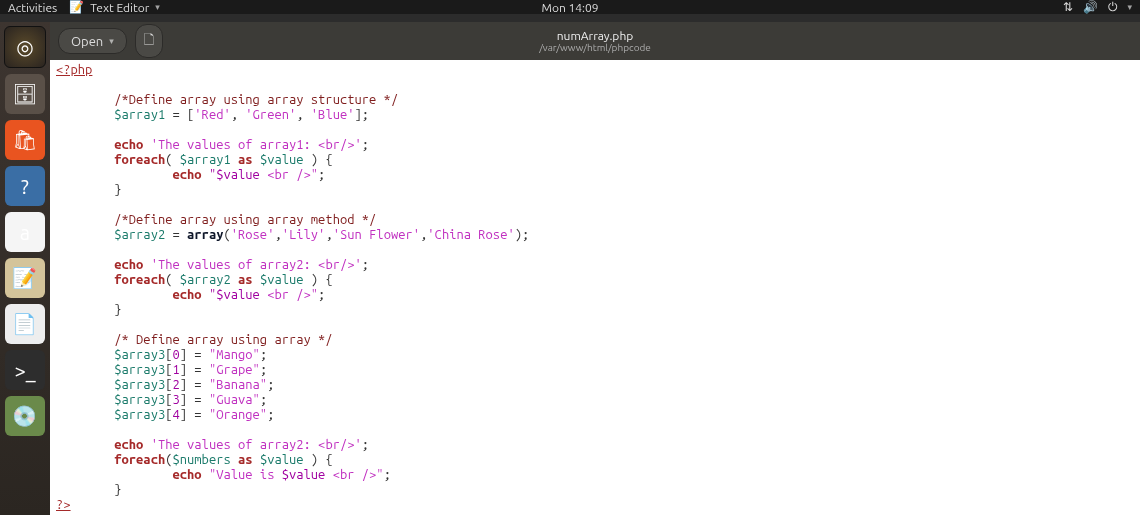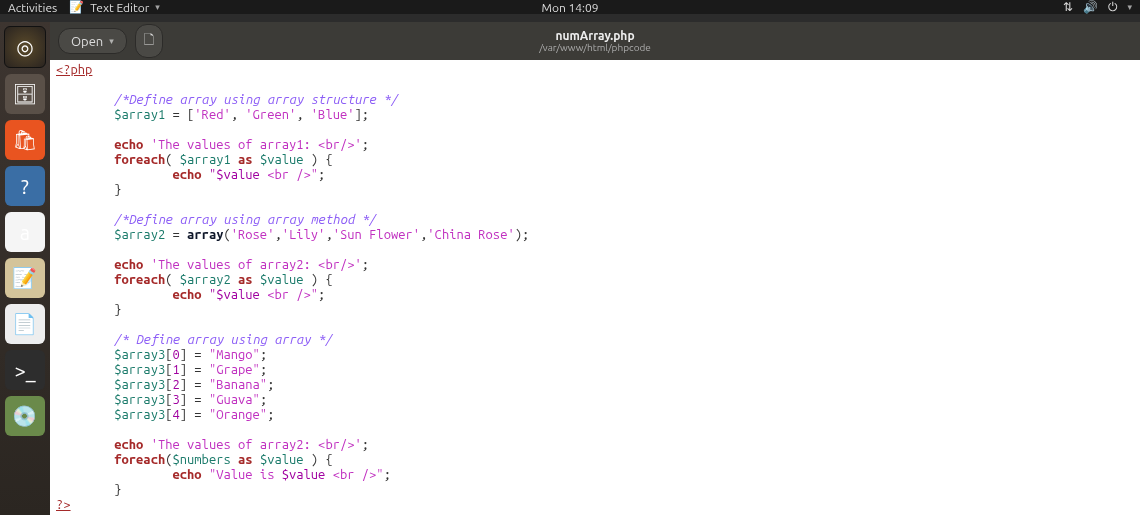--- a/index.html
+++ b/index.html
@@ -20,32 +20,32 @@
   .t-amz{background:#f5f5f5;color:#111;}
   .t-notes{background:#d4c49a;}
   .t-doc{background:#eee;}
   .t-term{background:#2d2d2d;}
   .t-disk{background:#6a8a4a;}
   
   .headerbar{position:absolute;left:50px;right:0;top:22px;height:38px;background:#3c3b37;border-bottom:1px solid #2a2a28;display:flex;align-items:center;color:#ddd;font-size:13px;}
   .hb-btn{background:#4a4945;border:1px solid #2c2b29;border-radius:12px;padding:5px 12px;margin-left:8px;display:flex;align-items:center;gap:6px;cursor:pointer;}
   .hb-btn.small{padding:5px 8px;}
   .hb-title-wrap{position:absolute;left:50%;transform:translateX(-50%);text-align:center;line-height:1.1;}
-  .hb-title{font-weight:bold;color:#eee;font-size:12px;}
+  .hb-title{font-weight:normal;color:#eee;font-size:12px;}
   .hb-sub{font-size:10px;color:#aaa;text-align:right;}
   .hb-right{margin-left:auto;display:flex;align-items:center;gap:6px;padding-right:8px;}
   .win-btn{width:16px;height:16px;border-radius:50%;background:#5a5955;display:inline-block;}
   
   .editor{position:absolute;left:50px;right:0;top:60px;bottom:0;background:#fff;font-family:"Ubuntu Mono","Courier New",monospace;font-size:13px;line-height:15px;color:#333;padding:2px 6px;white-space:pre;overflow:hidden;}
   .c-kw{color:#a52a2a;font-weight:bold;} 
   .c-func{color:#0f172a;font-weight:bold;} 
   .c-var{color:#1a7a6a;} 
   .c-str{color:#c030c0;}
   .c-tag{color:#a52a2a;text-decoration:underline;} 
-  .c-cmt{color:#8b5cf6;font-style:italic;}
+  .c-cmt{color:#7f1d1d;}
   .c-idx{color:#a000a0;}
 </style>
 </head>
 <body>
 
 <div class="top-panel">
   <div class="left">
     <span>Activities</span>
     <span class="app-menu">
       <span>📝</span>

